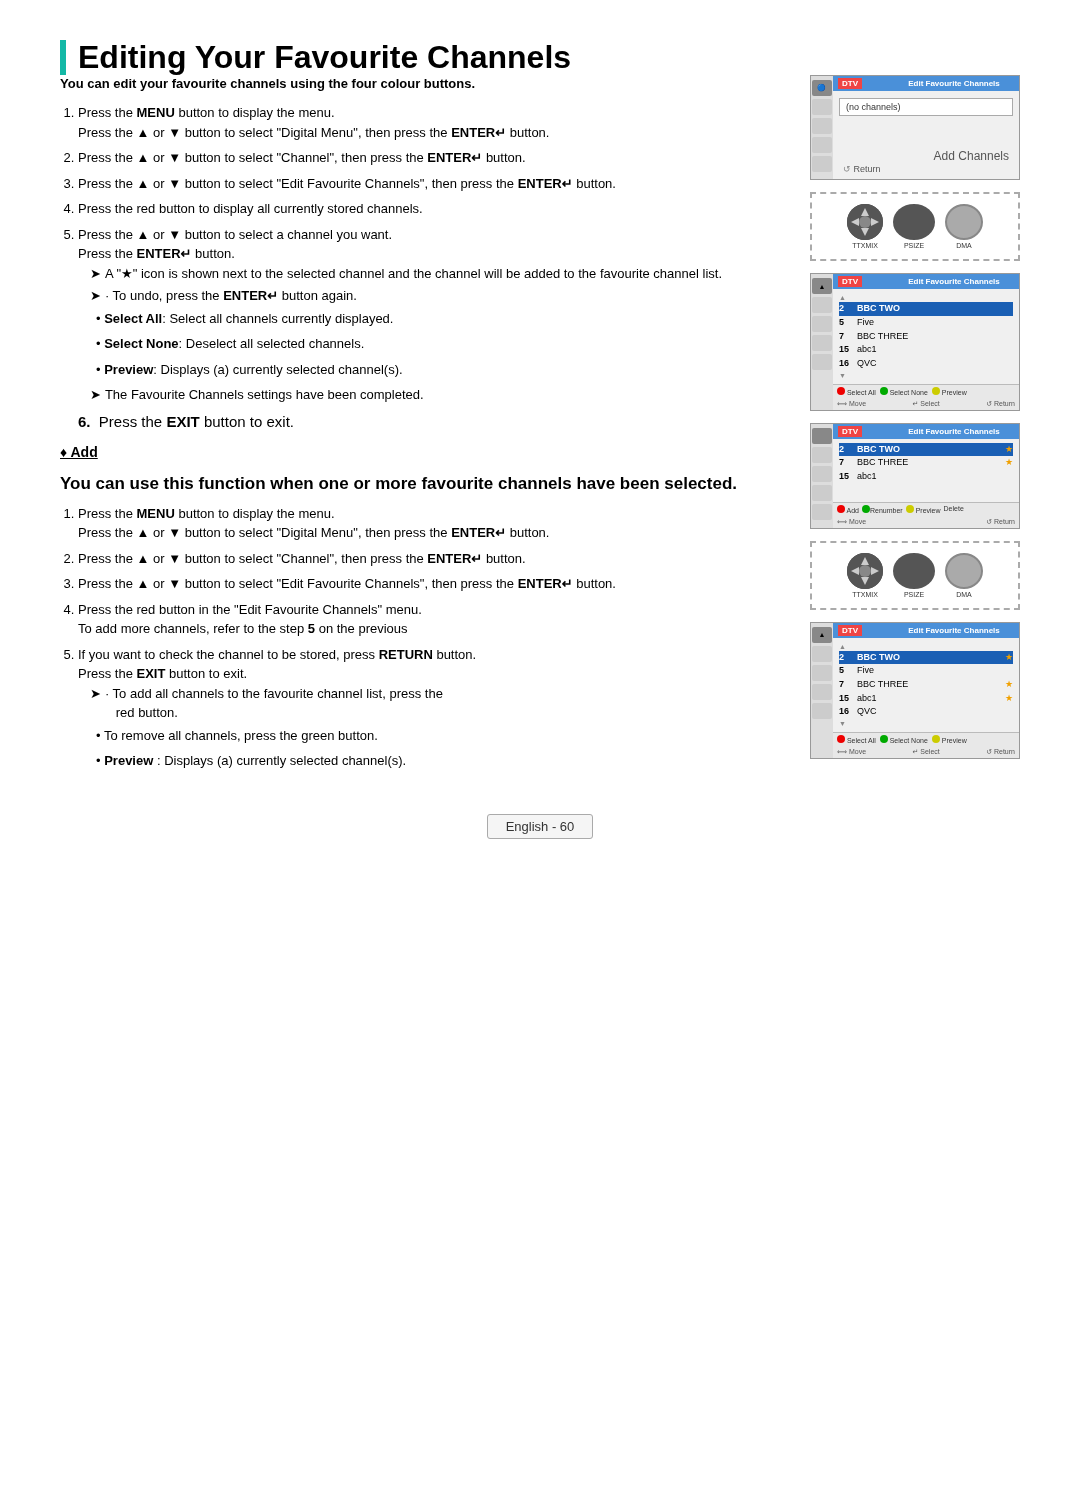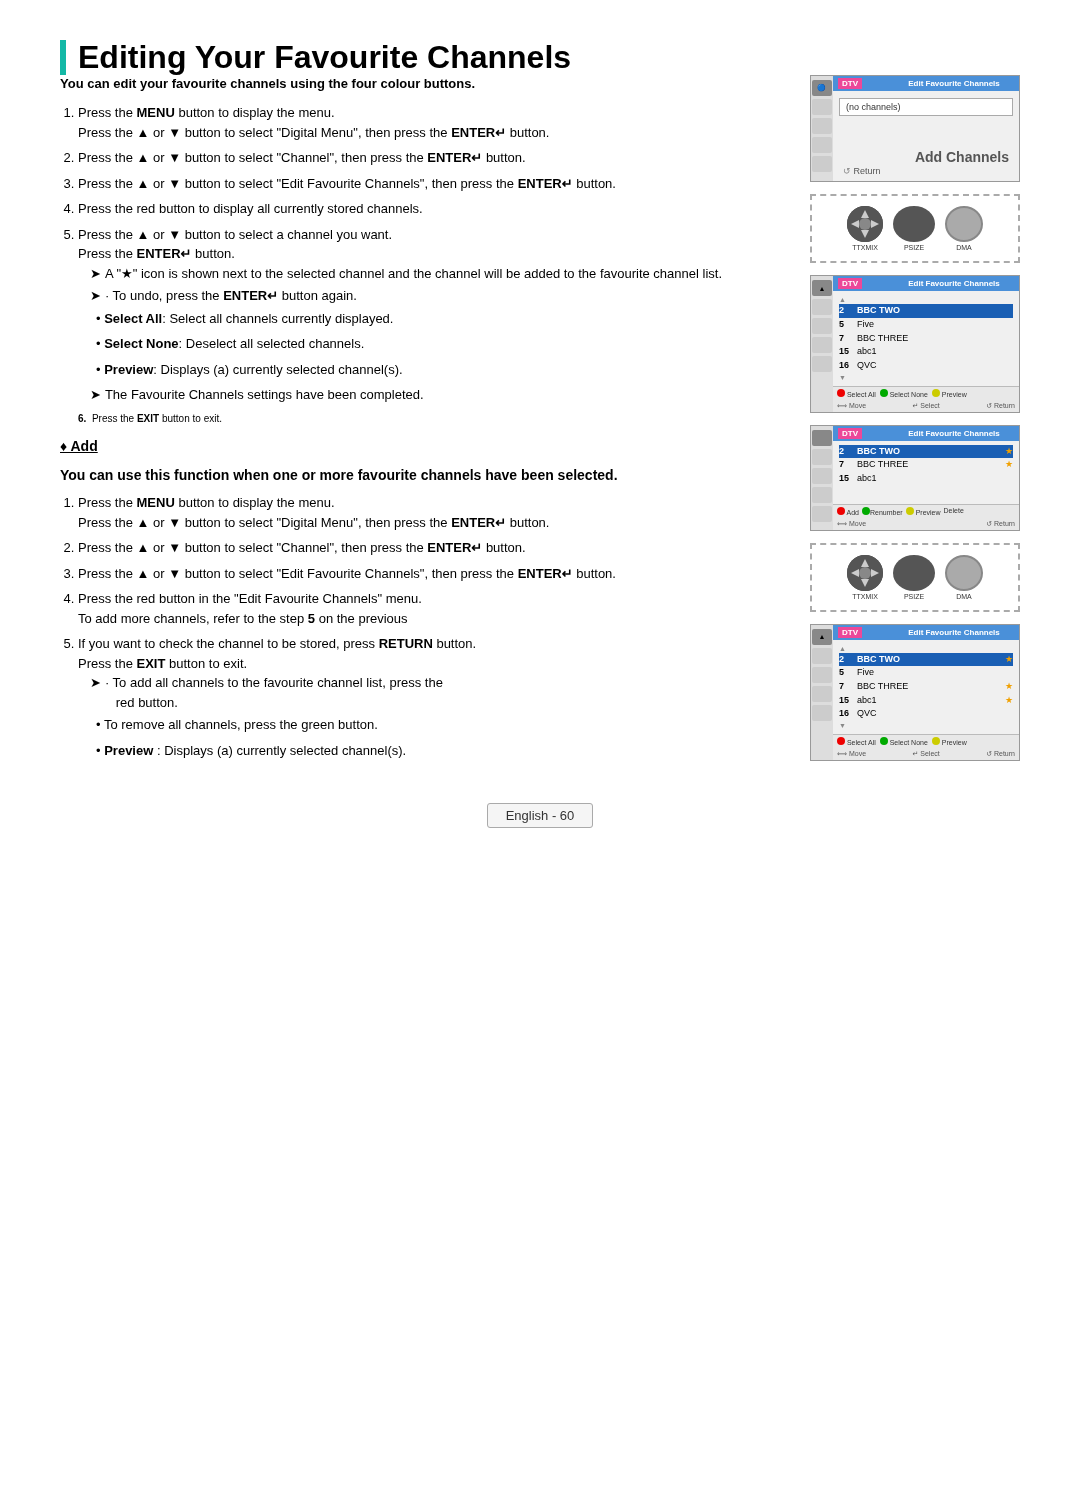--- a/index.html
+++ b/index.html
@@ -96,21 +96,21 @@
       margin-bottom: 4px;
     }
     .add-title {
       font-weight: bold;
       font-size: 14px;
       margin-bottom: 12px;
       text-decoration: underline;
     }
     .add-desc {
       font-weight: bold;
-      font-size: 14px;
+      font-size: 17px;
       margin-bottom: 8px;
       line-height: 1.4;
     }
 
     
     .tv-panel {
       border: 1px solid #999;
       background: #f0f0f0;
       font-size: 10px;
       margin-bottom: 2px;
@@ -119,21 +119,21 @@
       background: #4a90d9;
       color: #fff;
       display: flex;
       justify-content: space-between;
       align-items: center;
       padding: 2px 5px;
       font-size: 9px;
       font-weight: bold;
     }
     .tv-header .dtv-label {
-      background: #ec4899;
+      background: #ef4444;
       color: #fff;
       padding: 1px 4px;
       font-size: 8px;
       font-weight: bold;
     }
     .tv-header .title-label {
       font-size: 9px;
       font-weight: bold;
       color: #fff;
       flex: 1;
@@ -319,21 +319,21 @@
             <li><span class="bold">Select None</span>: Deselect all selected channels.</li>
             <li><span class="bold">Preview</span>: Displays (a) currently selected channel(s).</li>
           </ul>
           <div class="chevron-item">
             <span class="chev">➤</span>
             <span>The Favourite Channels settings have been completed.</span>
           </div>
         </li>
       </ol>
 
-      <p style="margin-left:18px; margin-bottom:10px; font-size:10px;">
+      <p style="margin-left:18px; margin-bottom:10px; font-size:15px;">
         <span style="font-weight:bold;">6.</span>&nbsp;&nbsp;Press the <span class="bold">EXIT</span> button to exit.
       </p>
 
       <div class="add-section">
         <p class="add-title">♦ Add</p>
         <p class="add-desc">You can use this function when one or more favourite channels <span style="font-weight:bold;">have been selected.</span></p>
 
         <ol>
           <li>
             Press the <span class="bold">MENU</span> button to display the menu.<br>
@@ -378,21 +378,21 @@
             <div class="tv-icon"></div>
           </div>
           <div class="tv-main-area">
             <div class="tv-header">
               <span class="dtv-label">DTV</span>
               <span class="title-label" style="font-size:8px;">Edit Favourite Channels</span>
             </div>
             <div class="tv-body">
               <div class="no-channels-box">(no channels)</div>
               <div style="height:30px;"></div>
-              <div style="text-align:right; font-size:14px; color:#555; padding-right:4px;font-weight:bold;">Add Channels</div>
+              <div style="text-align:right; font-size:12px; color:#555; padding-right:4px;">Add Channels</div>
               <div class="tv-return">
                 <span style="color:#888;">↺</span> Return
               </div>
             </div>
           </div>
         </div>
       </div>
 
       <div class="remote-box">
         <div class="remote-group">

